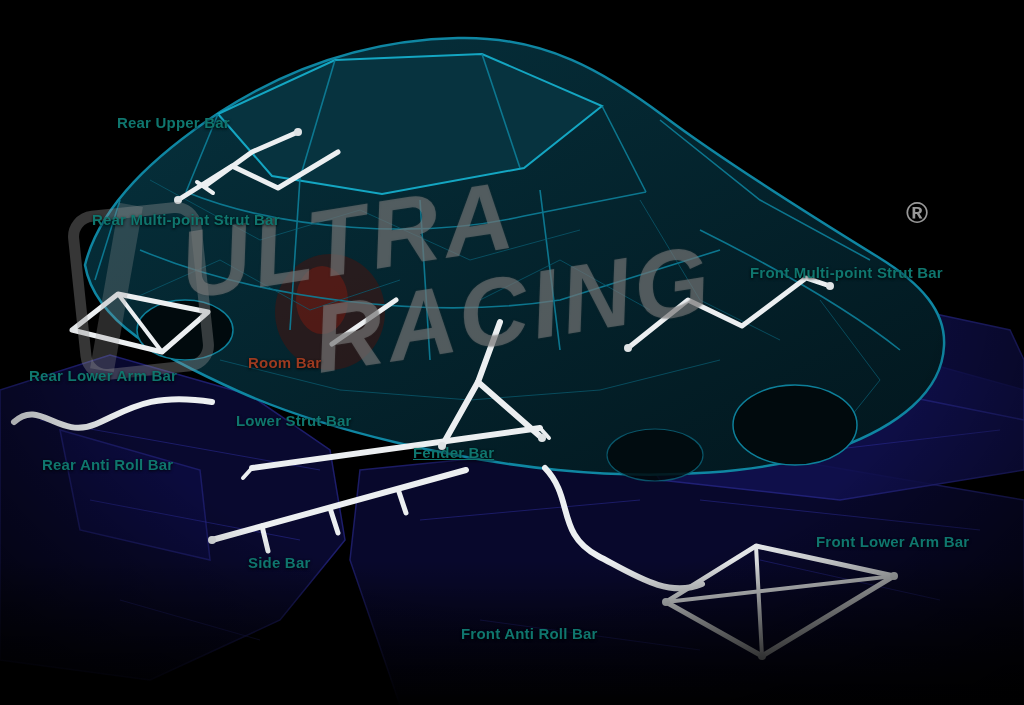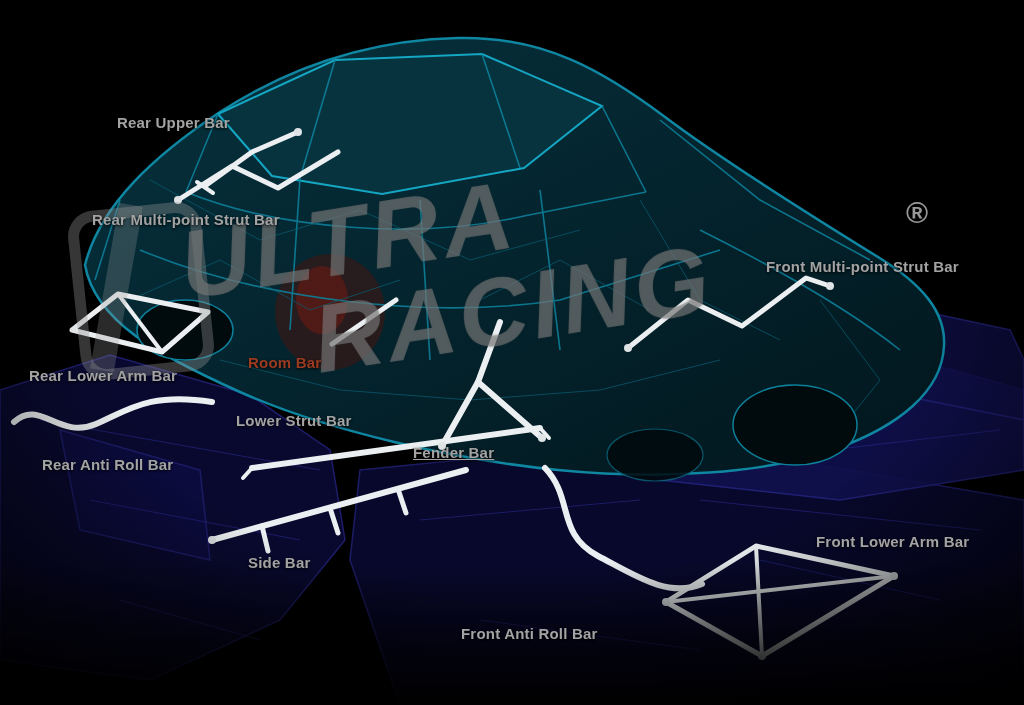--- a/index.html
+++ b/index.html
@@ -2,21 +2,21 @@
 <html><head>
 <meta charset="utf-8">
 <style>
   html,body{margin:0;padding:0;background:#000;}
   .stage{
     position:relative;width:1024px;height:705px;background:#000;
     overflow:hidden;font-family:"Liberation Sans",sans-serif;
   }
   .stage > svg{position:absolute;left:0;top:0;}
   .label{
-    position:absolute;color:#a3a3a3;font-size:15px;font-weight:bold;
+    position:absolute;color:#0f766e;font-size:15px;font-weight:bold;
     white-space:nowrap;text-shadow:0 1px 3px rgba(0,0,0,.95);letter-spacing:.2px;
   }
   .label--room{color:#9c3a20;margin-top:44px;}
   .watermark{
     position:absolute;left:185px;top:178px;transform:rotate(-9deg);
     color:rgba(158,158,158,.40);font-style:italic;font-weight:bold;
     font-size:96px;line-height:.98;letter-spacing:4px;pointer-events:none;
     text-shadow:0 0 2px rgba(60,60,60,.5);
   }
   .watermark .line2{display:block;margin-left:120px;}
@@ -169,21 +169,21 @@
 
   <div class="logo-mark"></div>
   <div class="watermark">
     <span class="line1">ULTRA</span>
     <span class="line2">RACING</span>
   </div>
   <div class="reg-mark">®</div>
 
   <div class="label" style="left:117px;top:114px;">Rear Upper Bar</div>
   <div class="label" style="left:92px;top:211px;">Rear Multi-point Strut Bar</div>
-  <div class="label" style="left:750px;top:258px;margin-left:16px;">Front Multi-point Strut Bar</div>
+  <div class="label" style="left:750px;top:264px;">Front Multi-point Strut Bar</div>
   <div class="label label--room" style="left:248px;top:310px;">Room Bar</div>
   <div class="label" style="left:29px;top:367px;text-align:center;">Rear Lower Arm Bar</div>
   <div class="label" style="left:236px;top:412px;">Lower Strut Bar</div>
   <div class="label" style="left:42px;top:456px;">Rear Anti Roll Bar</div>
   <div class="label" style="left:413px;top:444px;text-decoration:underline;">Fender Bar</div>
   <div class="label" style="left:248px;top:554px;">Side Bar</div>
   <div class="label" style="left:461px;top:625px;">Front Anti Roll Bar</div>
   <div class="label" style="left:794px;top:533px;margin-left:22px;">Front Lower Arm Bar</div>
 
 </div>

